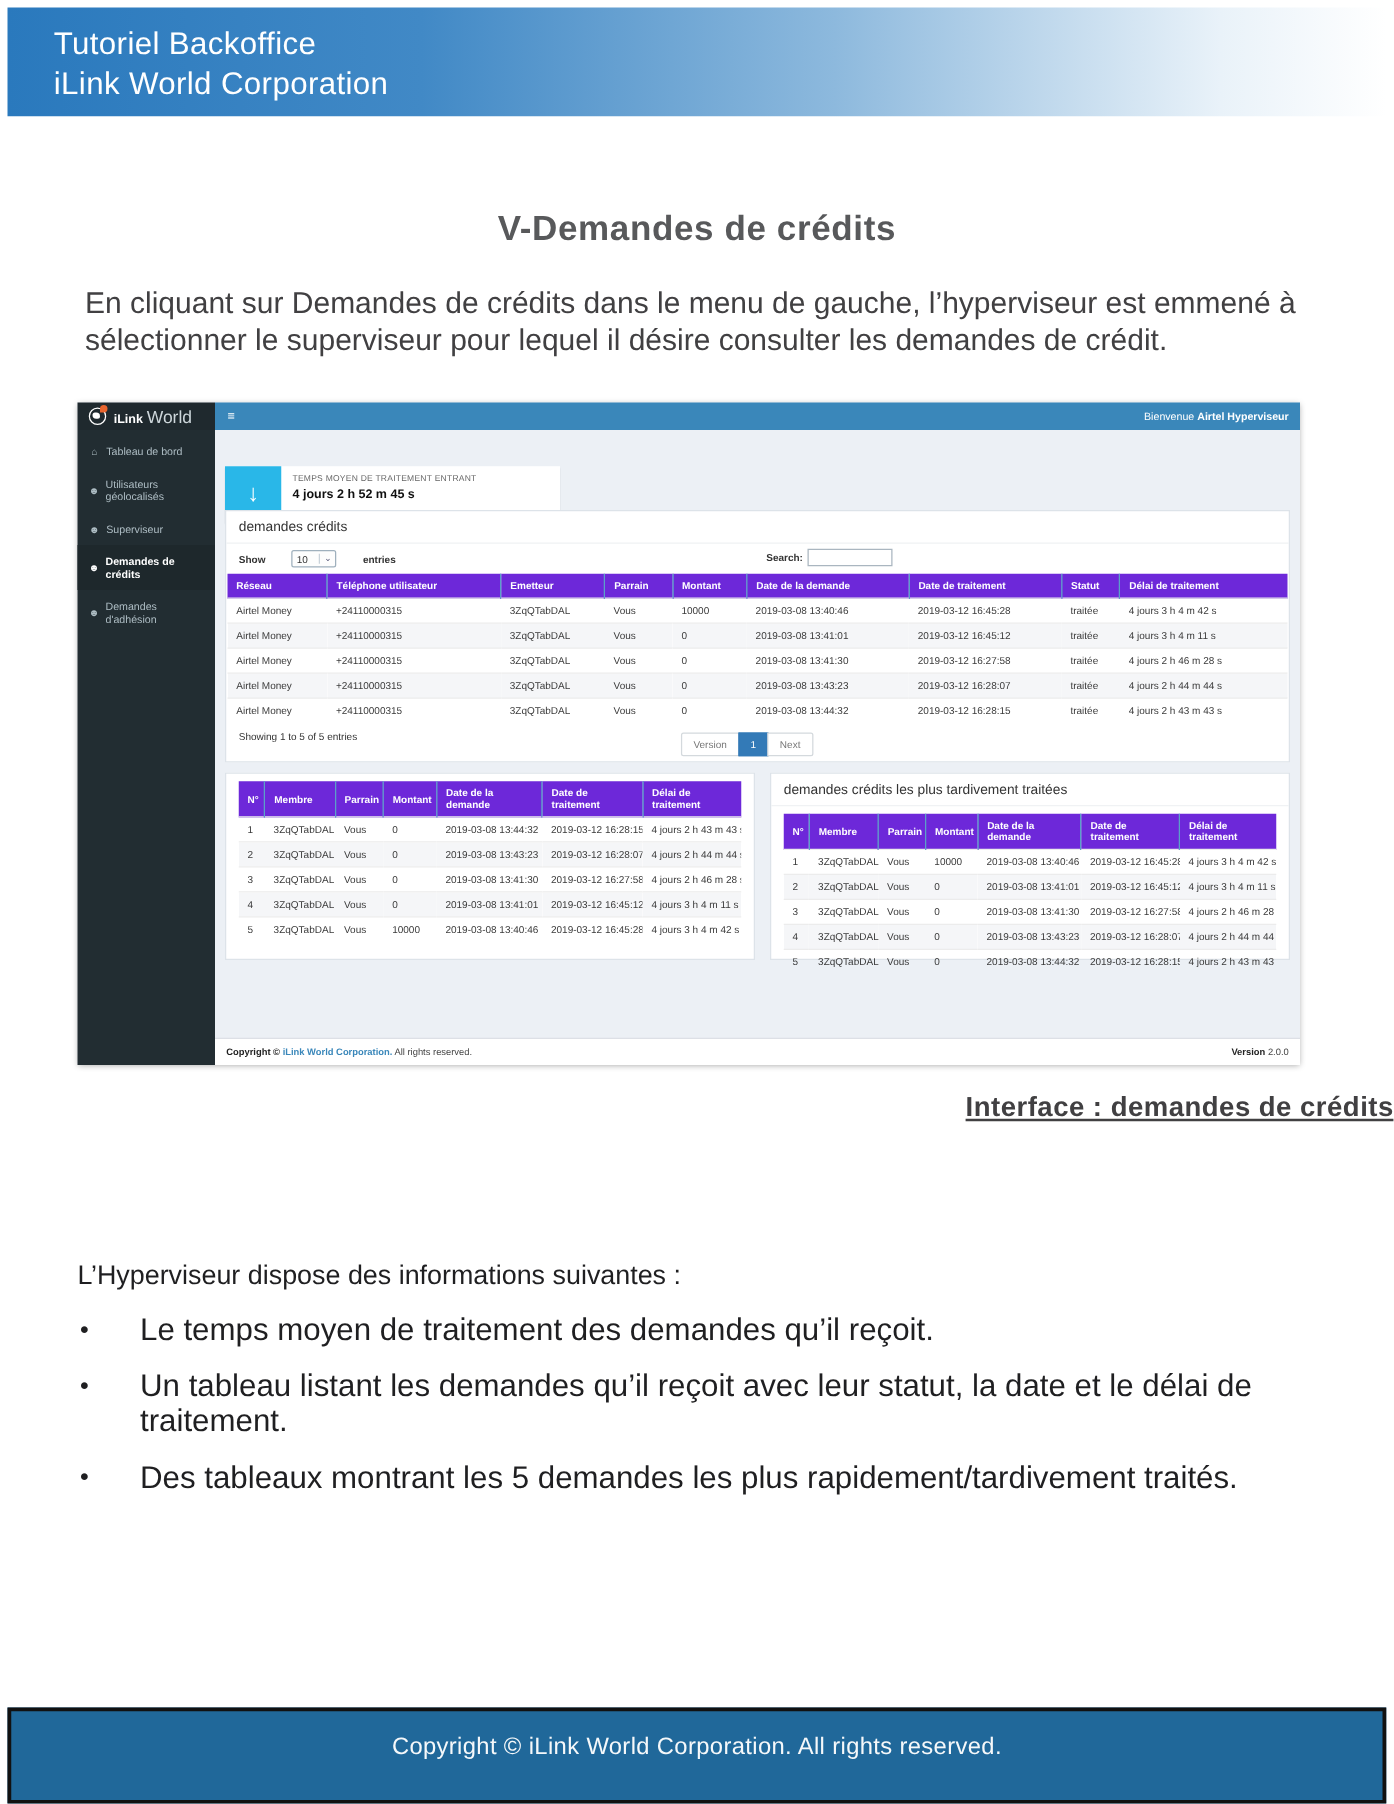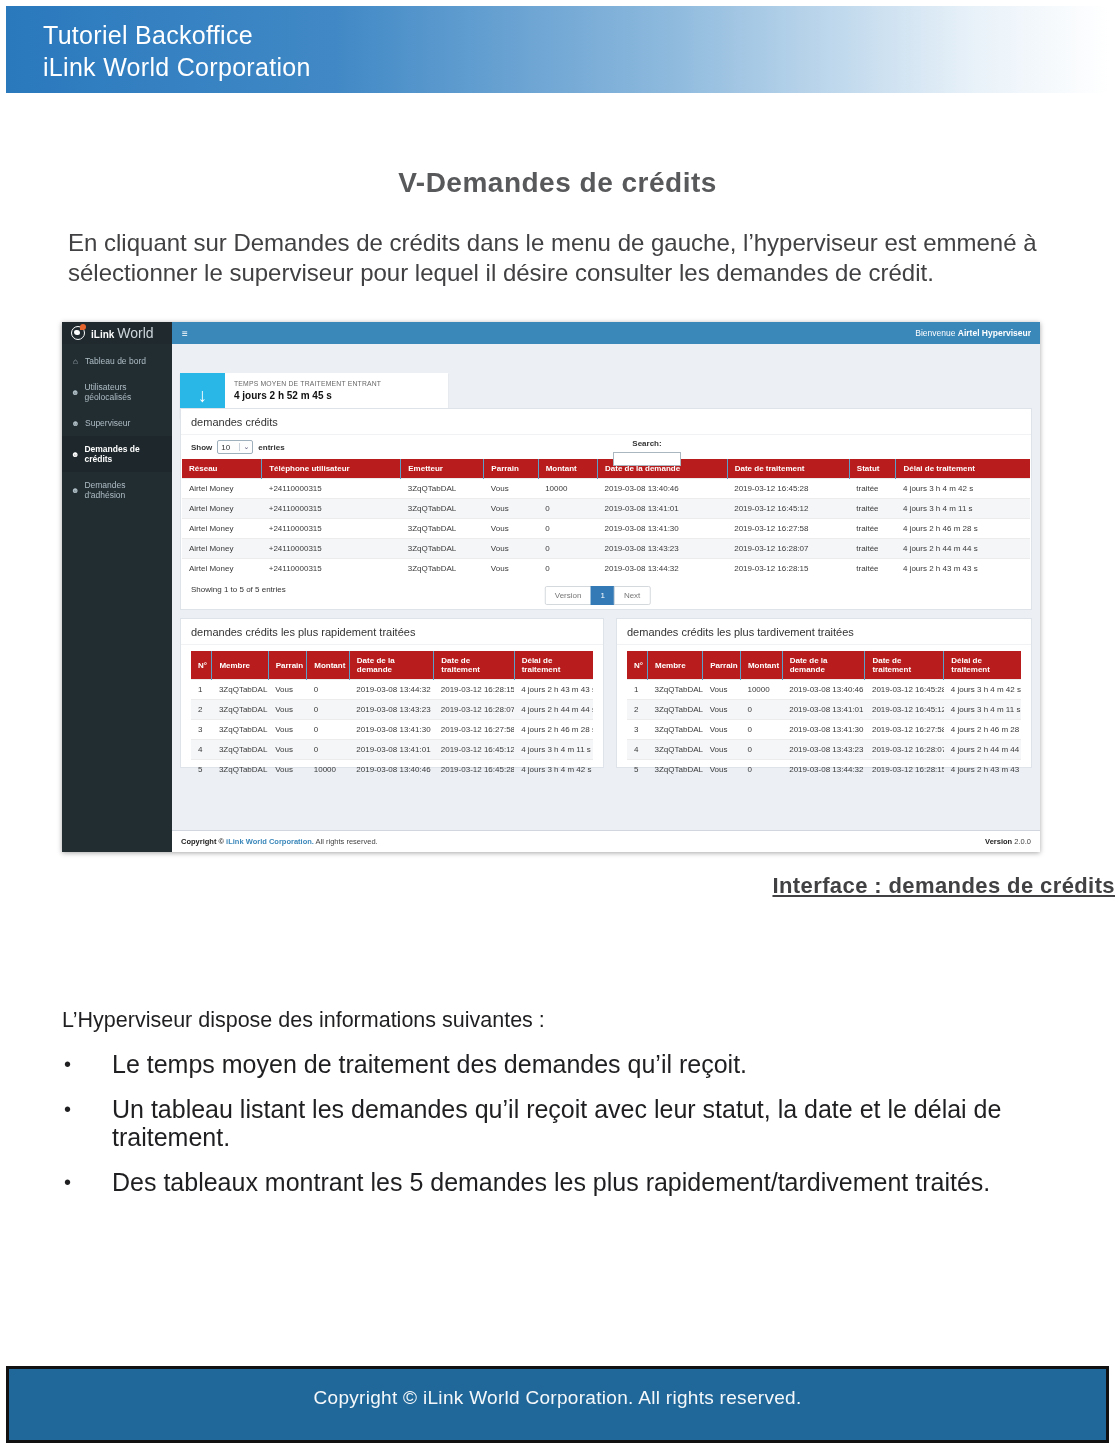--- a/index.html
+++ b/index.html
@@ -51,31 +51,31 @@
   .infobox-icon { width:45px; background:#29b7e8; color:#fff; display:flex; align-items:center;
     justify-content:center; font-size:19px; font-weight:700; }
   .infobox-text { padding:7px 9px; }
   .infobox-label { font-size:6.8px; color:#666; letter-spacing:.2px; }
   .infobox-value { font-size:10px; font-weight:700; color:#101010; margin-top:3px; }
 
   .panel { position:absolute; background:#fff; border:1px solid #dde3e9; }
   .panel-title { font-size:11px; color:#333; padding:7px 10px 6px; border-bottom:1px solid #f0f2f4; }
   .main-panel { left:8px; top:64px; width:852px; height:202px; }
   .controls { position:relative; height:24px; }
-  .show-block { position:absolute; left:10px; top:5px; display:flex; align-items:center; gap:5px;
+  .show-block { position:absolute; left:10px; top:5px; display:flex; align-items:center; gap:21px;
     font-size:8px; font-weight:700; color:#333; }
   .fake-select { display:inline-flex; align-items:center; justify-content:space-between; width:36px; height:14px;
     border:1px solid #9fb0bd; border-radius:2px; padding:0 3px; font-weight:400; background:#fdfdfd; color:#333; }
   .chev { font-size:7px; color:#557; border-left:1px solid #c9d2da; padding-left:3px; }
   .search-block { position:absolute; left:432px; top:4px; display:flex; align-items:center; gap:4px;
-    font-size:8px; font-weight:700; color:#333;flex-direction:column; }
+    font-size:8px; font-weight:700; color:#333; }
   .search-input { width:68px; height:14px; border:1px solid #aab6c0; background:#fff; }
 
   table.dt { width:calc(100% - 2px); margin:0 1px; border-collapse:collapse; table-layout:fixed; }
-  table.dt th { background:#b91c1c; color:#fff; font-size:8px; font-weight:700; text-align:left;
+  table.dt th { background:#6d28d9; color:#fff; font-size:8px; font-weight:700; text-align:left;
     padding:5px 7px; border-left:1px solid #5ba0c8; }
   table.dt th:first-child { border-left:none; }
   table.dt td { font-size:8px; color:#3a3a3a; padding:5px 7px; border-top:1px solid #ececec;
     overflow:hidden; white-space:nowrap; }
   table.dt tbody tr:nth-child(even) { background:#f5f6f8; }
 
   .main-table th:nth-child(1){width:9.4%} .main-table th:nth-child(2){width:16.4%}
   .main-table th:nth-child(3){width:9.8%} .main-table th:nth-child(4){width:6.4%}
   .main-table th:nth-child(5){width:7.0%} .main-table th:nth-child(6){width:15.3%}
   .main-table th:nth-child(7){width:14.4%} .main-table th:nth-child(8){width:5.5%}
@@ -270,21 +270,20 @@
               <span class="showing">Showing 1 to 5 of 5 entries</span>
               <span class="pager">
                 <span class="page-btn prev">Version</span>
                 <span class="page-btn current">1</span>
                 <span class="page-btn next">Next</span>
               </span>
             </div>
           </div>
 
           <div class="panel fast-panel">
-            <div class="panel-title">demandes crédits les plus rapidement traitées</div>
             <div class="mini-wrap">
               <table class="dt mini-table">
                   <thead>
                     <tr>
                       <th>N°</th>
                       <th>Membre</th>
                       <th>Parrain</th>
                       <th>Montant</th>
                       <th>Date de la demande</th>
                       <th>Date de traitement</th>

